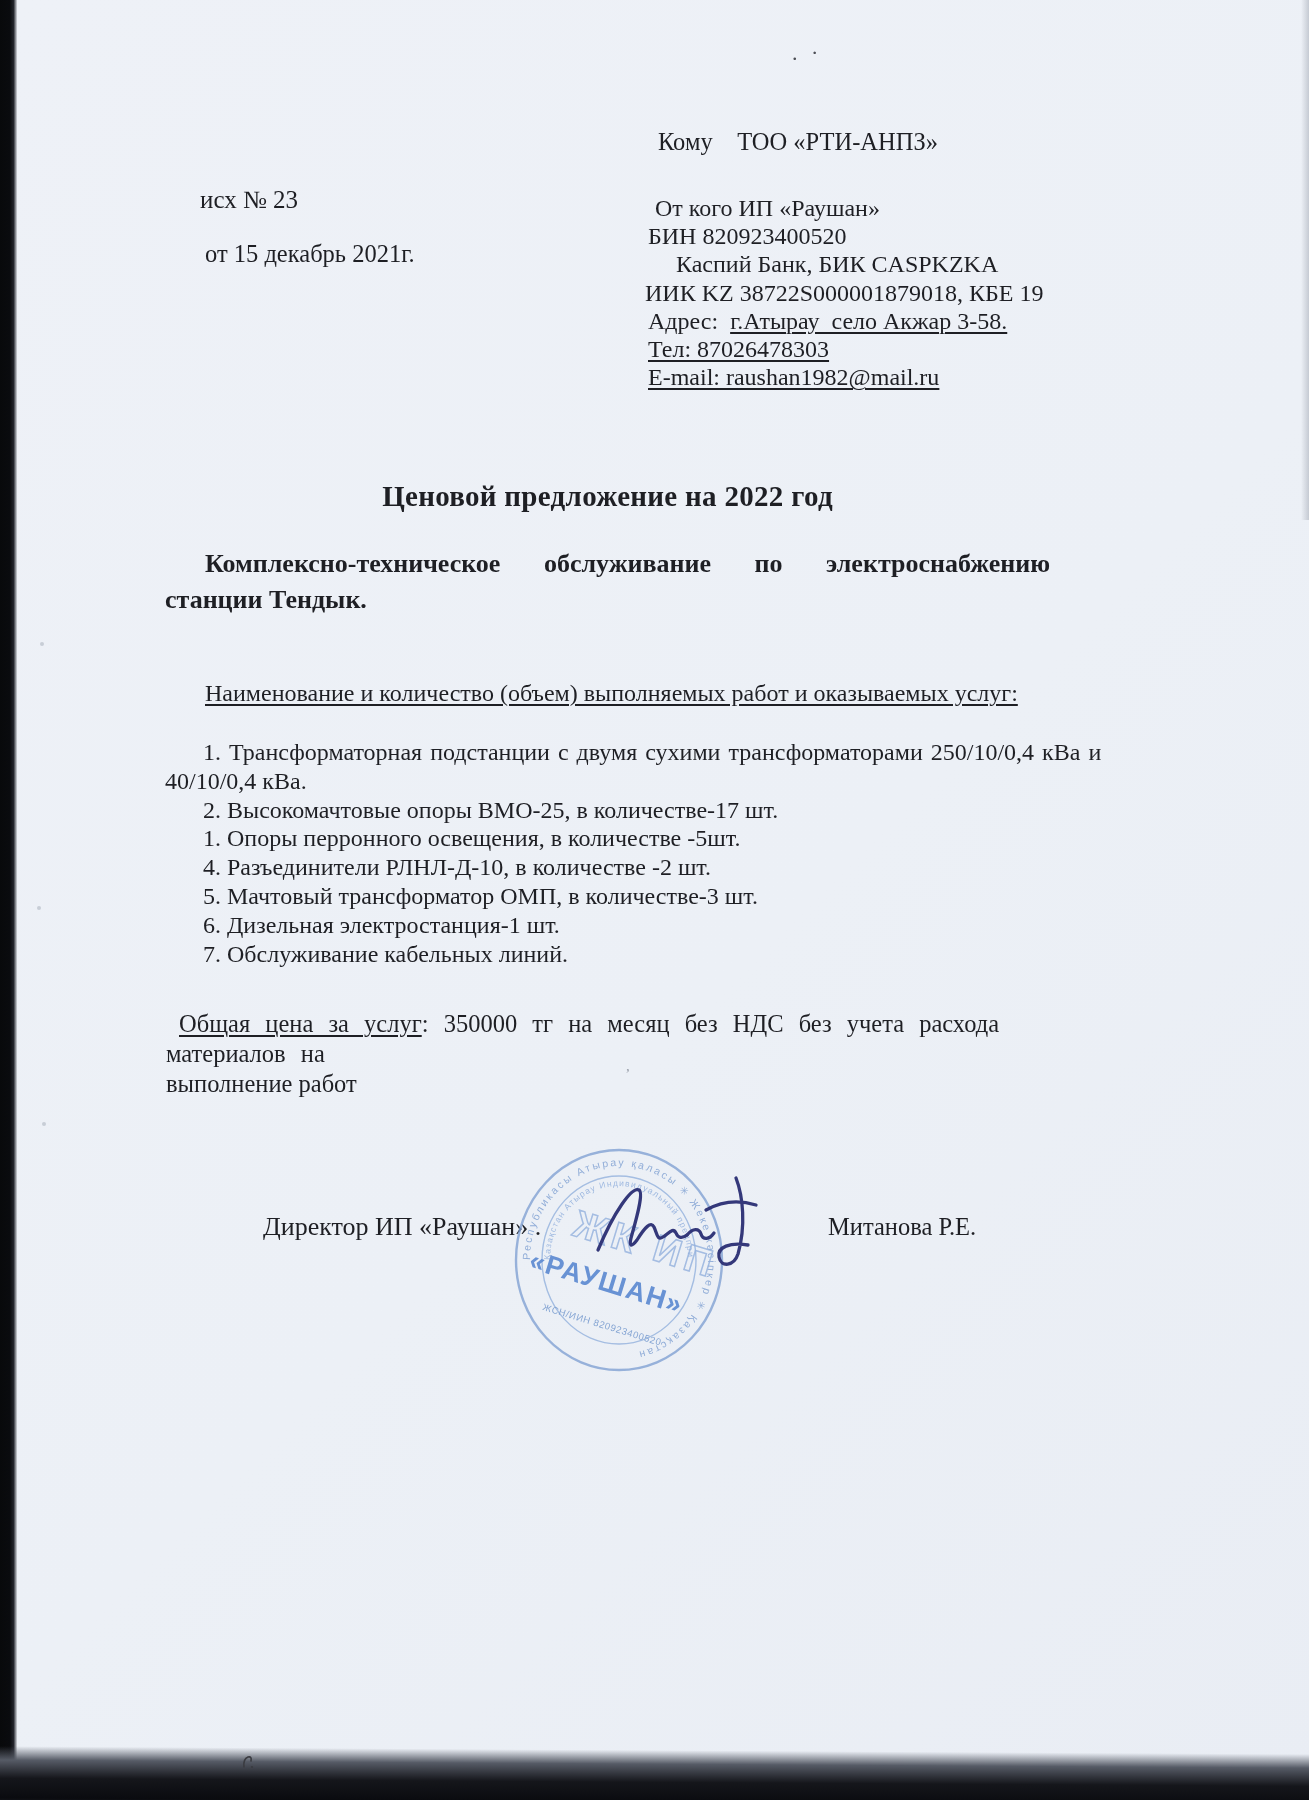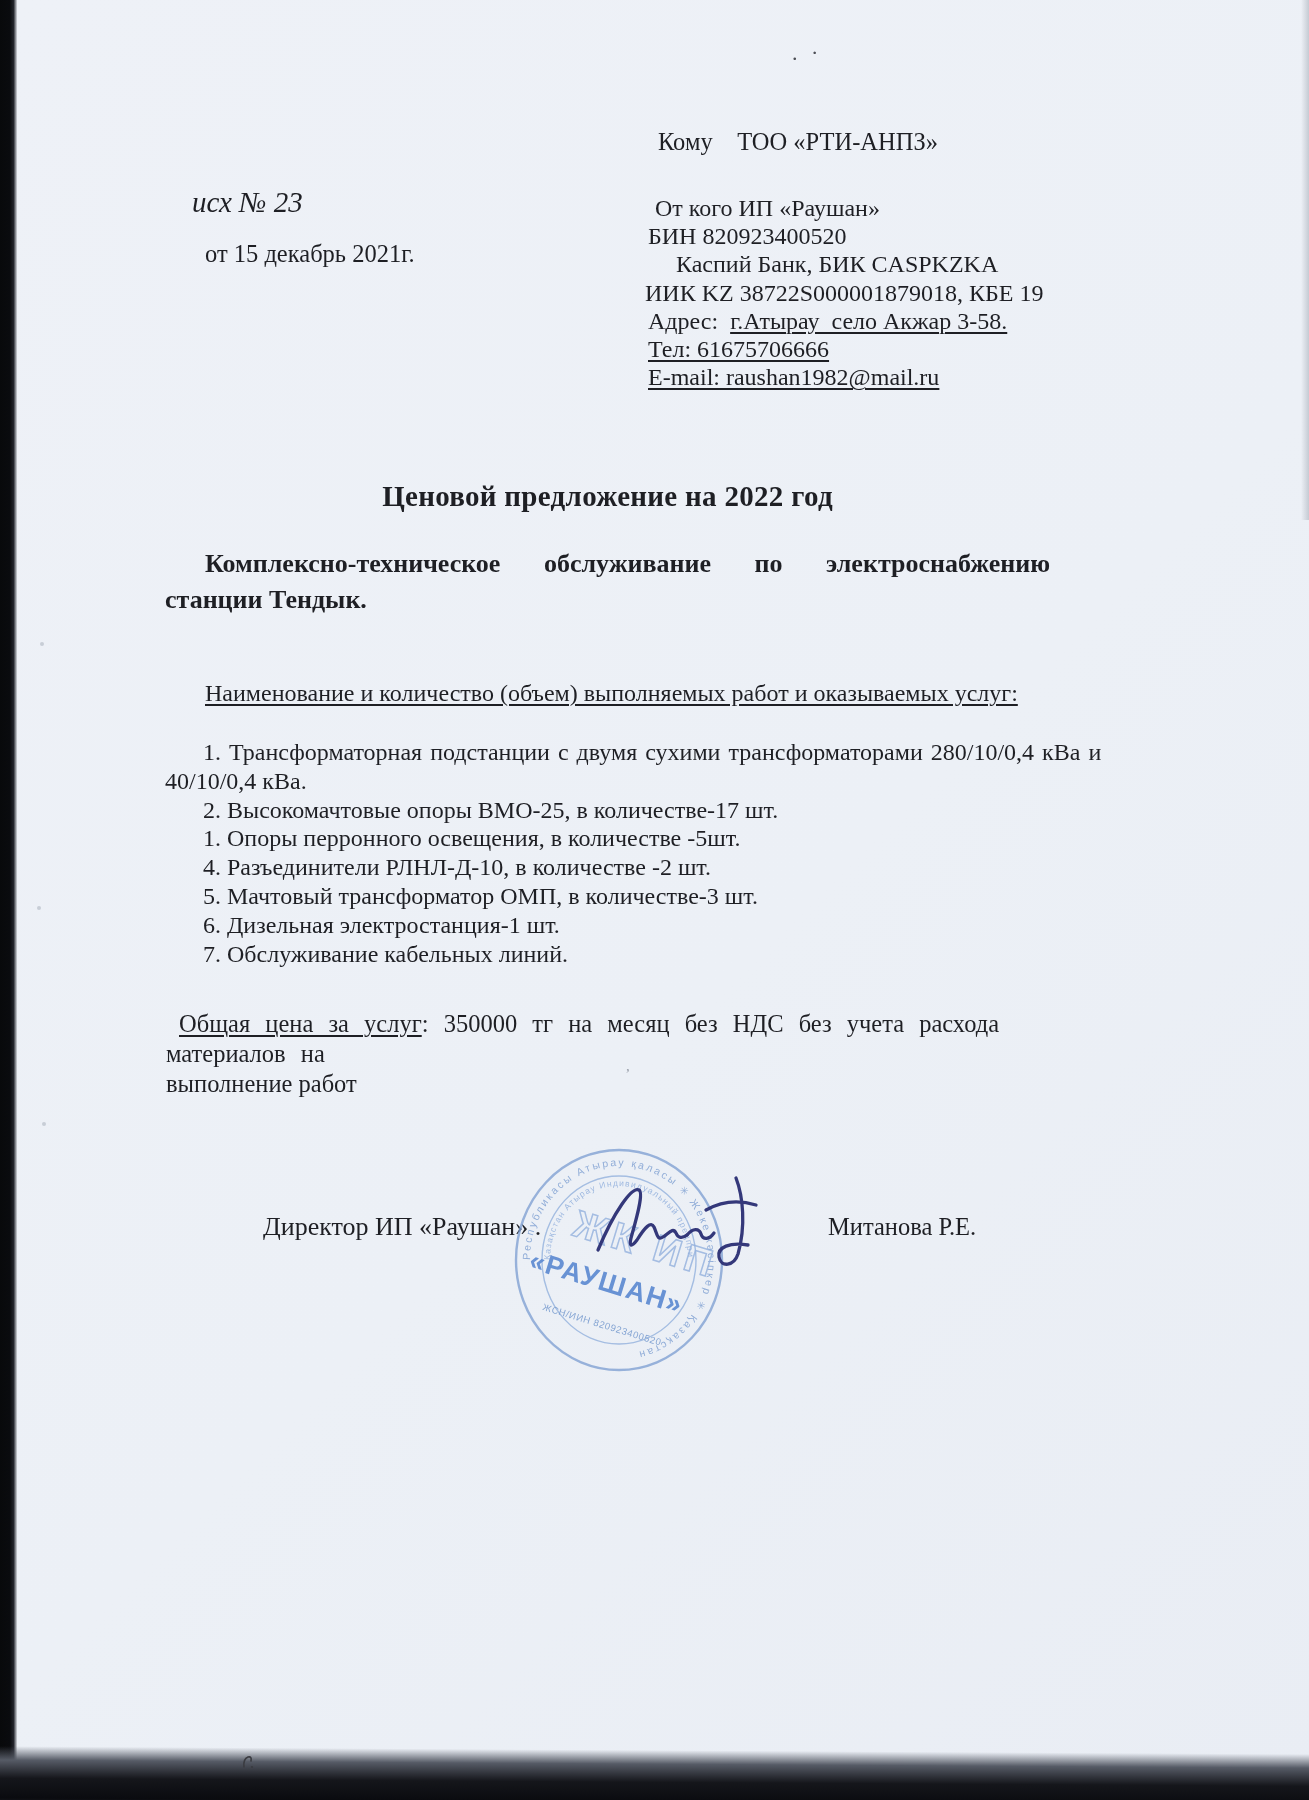--- a/index.html
+++ b/index.html
@@ -18,21 +18,21 @@
   .edge-bottom{left:-4px;top:1746px;width:1330px;height:70px;
     background:linear-gradient(to bottom,rgba(90,95,105,0) 0%,#565b66 20%,#15161b 46%,#0a0b0f 74%,#3a3d46 100%);
     transform:rotate(.35deg);transform-origin:0 0;}
   .edge-right{right:0;top:0;width:8px;height:520px;
     background:linear-gradient(to left,rgba(150,156,168,.45),rgba(150,156,168,0));}
   .speck{width:4px;height:4px;border-radius:50%;background:#aab0bb;opacity:.55;}
   .top-dots{left:792px;top:40px;font-size:22px;color:#4c4e55;letter-spacing:4px;}
   .faint-mark{left:626px;top:1058px;font-size:15px;color:#9aa0ab;}
   
   .hdr-to{left:658px;top:128px;font-size:24.5px;}
-  .hdr-left-num{left:192px;top:186px;font-size:29px;font-style:italic;}
+  .hdr-left-num{left:200px;top:186px;font-size:25px;}
   .hdr-left-date{left:205px;top:240px;font-size:24.5px;}
   .hdr-right{left:645px;top:186px;width:500px;font-size:24px;line-height:28.2px;margin-top:8px;}
   .hdr-right p{margin:0;}
   .pad10{padding-left:10px;} .pad3{padding-left:3px;} .pad31{padding-left:31px;}
   .u{text-decoration:underline;text-decoration-thickness:1.6px;text-underline-offset:3px;}
   
   .title{left:165px;top:480px;width:940px;padding-right:55px;box-sizing:border-box;
     text-align:center;font-size:29px;font-weight:bold;letter-spacing:.3px;}
   .subject{left:165px;top:546px;width:940px;font-size:26px;font-weight:bold;line-height:36px;}
   .subject .l1{margin:0;padding-left:40px;word-spacing:37px;}
@@ -68,35 +68,35 @@
   <div class="abs hdr-to line">Кому    ТОО «РТИ-АНПЗ»</div>
   <div class="abs hdr-left-num line">исх № 23</div>
   <div class="abs hdr-left-date line">от 15 декабрь 2021г.</div>
 
   <div class="abs hdr-right">
     <p class="line pad10">От кого ИП «Раушан»</p>
     <p class="line pad3">БИН 820923400520</p>
     <p class="line pad31">Каспий Банк, БИК CASPKZKA</p>
     <p class="line">ИИК KZ 38722S000001879018, КБЕ 19</p>
     <p class="line pad3"><span>Адрес:  </span><span class="u">г.Атырау  село Акжар 3-58.</span></p>
-    <p class="line pad3"><span class="u">Тел: 61675706666</span></p>
+    <p class="line pad3"><span class="u">Тел: 87026478303</span></p>
     <p class="line pad3"><span class="u">E-mail: raushan1982@mail.ru</span></p>
   </div>
 
   <div class="abs title">Ценовой предложение на 2022 год</div>
 
   <div class="abs subject">
     <p class="l1 line">Комплексно-техническое обслуживание по электроснабжению</p>
     <p class="l2 line">станции Тендык.</p>
   </div>
 
   <div class="abs list-heading u line">Наименование и количество (объем) выполняемых работ и оказываемых услуг:</div>
 
   <div class="abs items">
-    <p class="ind just1 line">1. Трансформаторная подстанции с двумя сухими трансформаторами 280/10/0,4 кВа и</p>
+    <p class="ind just1 line">1. Трансформаторная подстанции с двумя сухими трансформаторами 250/10/0,4 кВа и</p>
     <p class="line">40/10/0,4 кВа.</p>
     <p class="ind line">2. Высокомачтовые опоры ВМО-25, в количестве-17 шт.</p>
     <p class="ind line">1. Опоры перронного освещения, в количестве -5шт.</p>
     <p class="ind line">4. Разъединители РЛНЛ-Д-10, в количестве -2 шт.</p>
     <p class="ind line">5. Мачтовый трансформатор ОМП, в количестве-3 шт.</p>
     <p class="ind line">6. Дизельная электростанция-1 шт.</p>
     <p class="ind line">7. Обслуживание кабельных линий.</p>
   </div>
 
   <div class="abs price">

